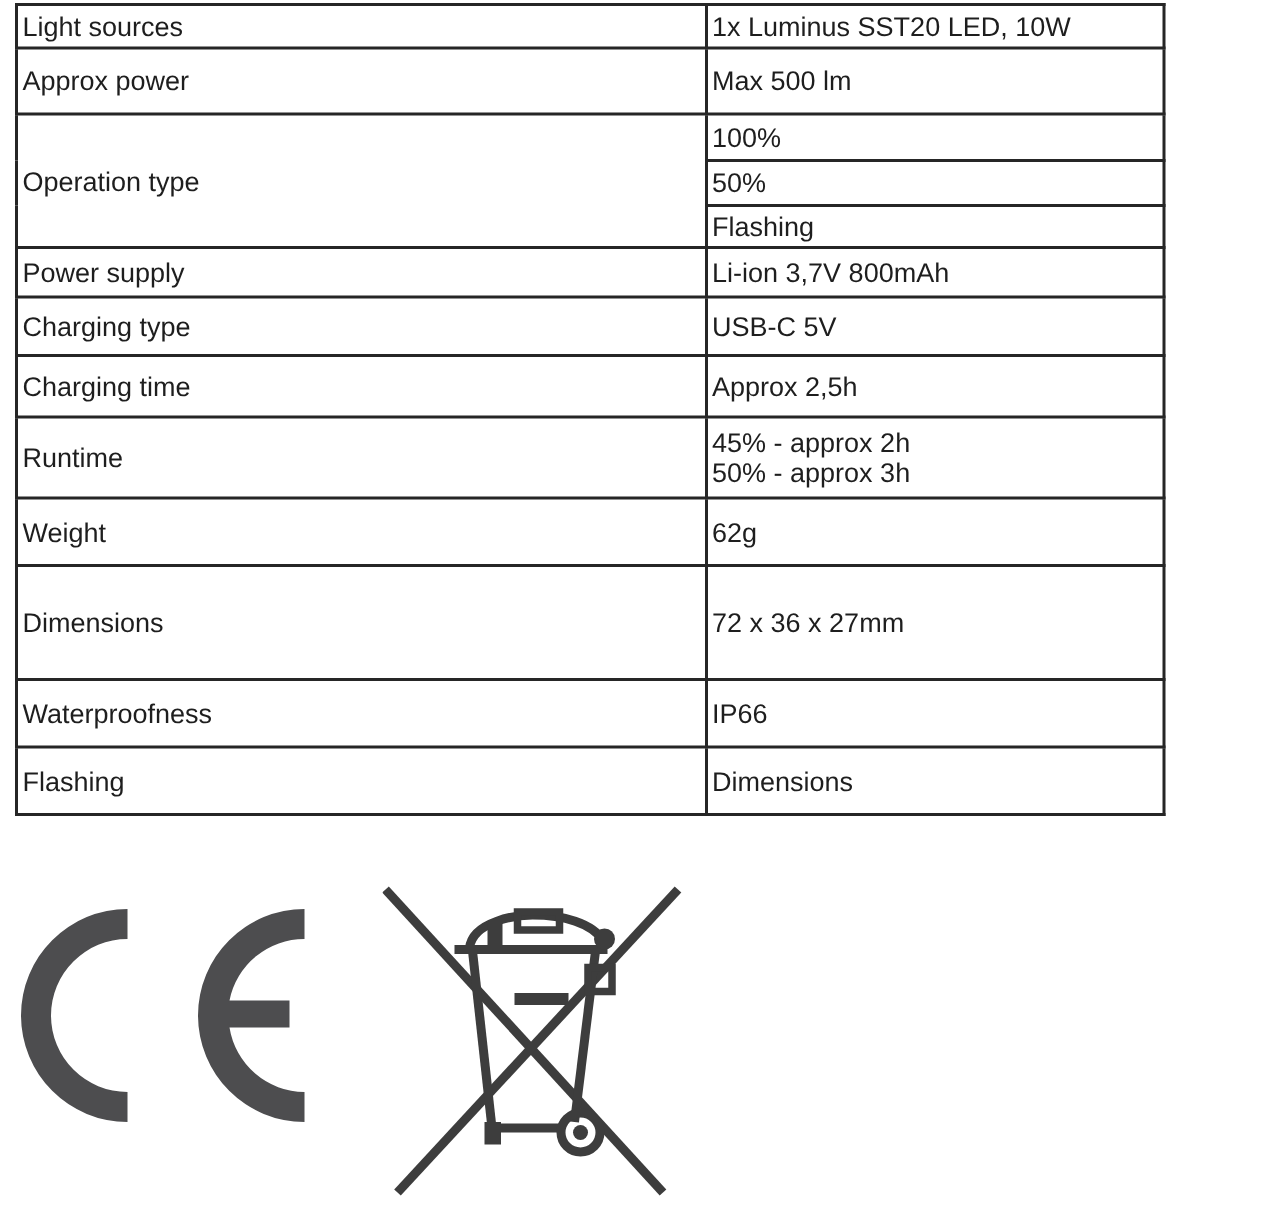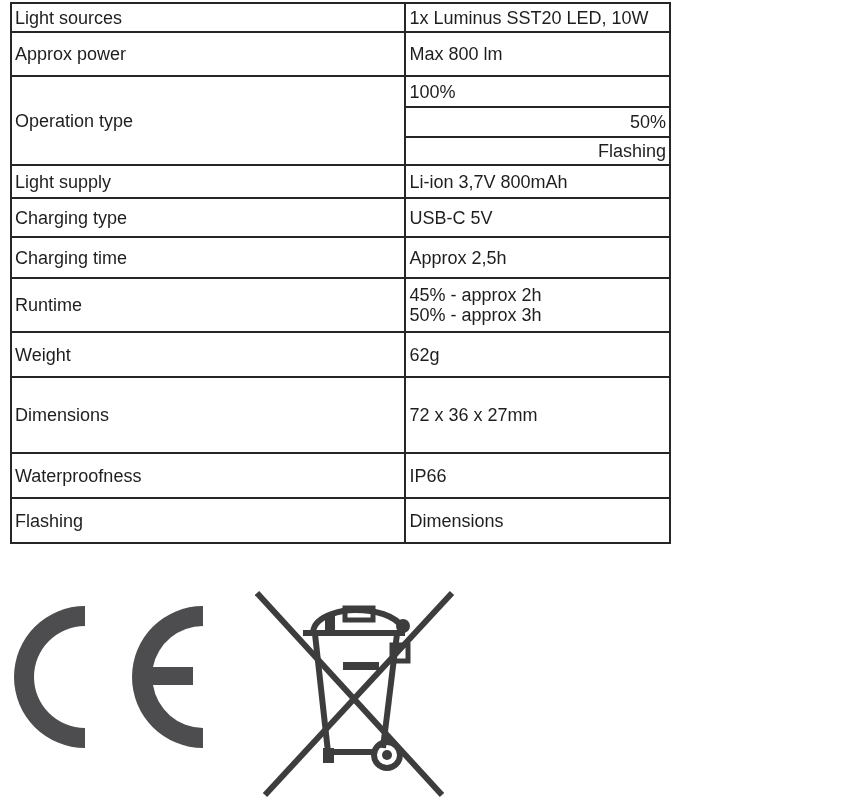--- a/index.html
+++ b/index.html
@@ -1,51 +1,51 @@
 <!DOCTYPE html>
 <html><head>
   <meta charset="utf-8">
   <style>
     html, body { margin: 0; padding: 0; background: #ffffff; }
     body { width: 853px; height: 808px; position: relative; overflow: hidden;
            font-family: "Liberation Sans", sans-serif; color: #1e1e1e; }
-    .spec-table { position: absolute; left: 10px; top: 2px; width: 661px; border-collapse: collapse; border-radius: 23px; }
+    .spec-table { position: absolute; left: 10px; top: 2px; width: 767px; border-collapse: collapse; border-radius: 23px; }
     .spec-table td { border: 2px solid #262626; padding: 0 3px; font-size: 18px; line-height: 20px; vertical-align: middle; }
     .spec-table td.label { width: 496px; }
     .spec-table td.value { width: 325px; }
-    .spec-table td.sub { border-top: 1.5px solid #333; text-align: right; }
+    .spec-table td.sub { border-top: 1.5px solid #333; }
     .multi span { display: block; }
     .icons { position: absolute; left: 0; top: 580px; width: 470px; height: 228px; }
     .icons svg { position: absolute; }
   </style>
 </head>
 <body>
 
 <table class="spec-table">
   <tbody>
       <tr style="height:29px">
     <td class="label">Light sources</td>
     <td class="value">1x Luminus SST20 LED, 10W</td>
   </tr>
   <tr style="height:44px">
     <td class="label">Approx power</td>
-    <td class="value">Max 800 lm</td>
+    <td class="value">Max 500 lm</td>
   </tr>
   <tr style="height:31px">
     <td class="label" rowspan="3">Operation type</td>
     <td class="value">100%</td>
   </tr>
   <tr style="height:30px">
     <td class="value sub">50%</td>
   </tr>
   <tr style="height:28px">
     <td class="value sub">Flashing</td>
   </tr>
   <tr style="height:33px">
-    <td class="label">Light supply</td>
+    <td class="label">Power supply</td>
     <td class="value">Li-ion 3,7V 800mAh</td>
   </tr>
   <tr style="height:39px">
     <td class="label">Charging type</td>
     <td class="value">USB-C 5V</td>
   </tr>
   <tr style="height:41px">
     <td class="label">Charging time</td>
     <td class="value">Approx 2,5h</td>
   </tr>

